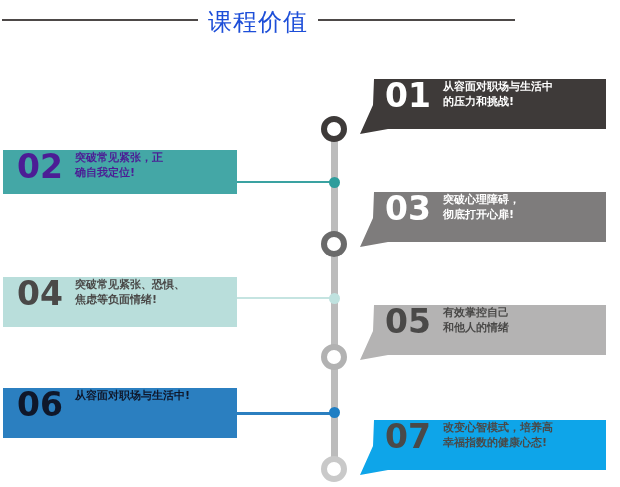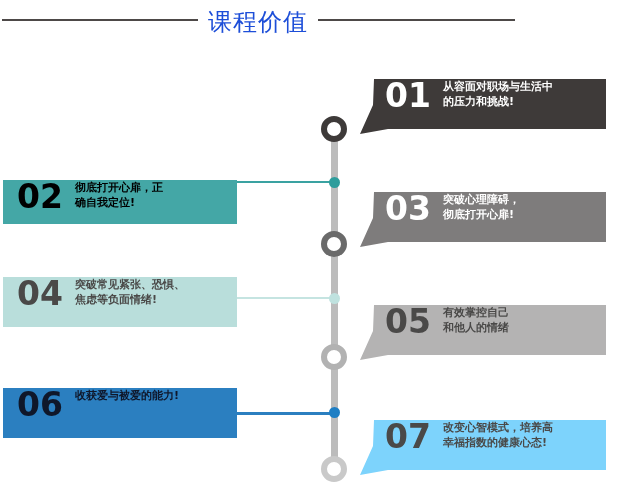--- a/index.html
+++ b/index.html
@@ -34,26 +34,26 @@
   
   .vbox{position:absolute;display:flex;align-items:flex-start;box-sizing:border-box;}
   .vbox .num{font-weight:bold;font-size:33px;line-height:1;margin-right:12px;flex:0 0 auto;}
   .vbox .txt{font-weight:bold;font-size:11px;line-height:1.4;}
   .left-box{left:3px;width:234px;padding-left:14px;}
   .right-box{
     left:358px;width:248px;height:55px;padding-left:27px;padding-bottom:5px;
     clip-path:polygon(16px 0,248px 0,248px 50px,30px 50px,2px 55px,15px 26px);
   }
   .b01{top:79px;background:#3e3a39;color:#ffffff;}
-  .b02{top:180px;height:44px;background:#44a7a6;color:#000000;}
+  .b02{top:150px;height:44px;background:#44a7a6;color:#4c1d95;}
   .b03{top:192px;background:#7e7c7c;color:#ffffff;}
   .b04{top:277px;height:50px;background:#b9dedb;color:#4a4948;}
   .b05{top:305px;background:#b4b3b3;color:#4a4948;}
   .b06{top:388px;height:50px;background:#2b7fc0;color:#0f172a;}
-  .b07{top:420px;background:#7dd3fc;color:#4a4948;}
+  .b07{top:420px;background:#0ea5e9;color:#4a4948;}
 </style>
 </head>
 <body>
 
 <div class="canvas">
 
   <div class="title-line left"></div>
   <div class="page-title">课程价值</div>
   <div class="title-line right"></div>
 
@@ -75,21 +75,21 @@
     <span class="num">01</span>
     <span class="txt">
       <span>从容面对职场与生活中</span><br>
       <span>的压力和挑战!</span>
     </span>
   </div>
 
   <div class="vbox left-box b02">
     <span class="num">02</span>
     <span class="txt">
-      <span>彻底打开心扉，正</span><br>
+      <span>突破常见紧张，正</span><br>
       <span>确自我定位!</span>
     </span>
   </div>
 
   <div class="vbox right-box b03">
     <span class="num">03</span>
     <span class="txt">
       <span>突破心理障碍，</span><br>
       <span>彻底打开心扉!</span>
     </span>
@@ -107,21 +107,21 @@
     <span class="num">05</span>
     <span class="txt">
       <span>有效掌控自己</span><br>
       <span>和他人的情绪</span>
     </span>
   </div>
 
   <div class="vbox left-box b06">
     <span class="num">06</span>
     <span class="txt">
-      <span>收获爱与被爱的能力!</span>
+      <span>从容面对职场与生活中!</span>
     </span>
   </div>
 
   <div class="vbox right-box b07">
     <span class="num">07</span>
     <span class="txt">
       <span>改变心智模式，培养高</span><br>
       <span>幸福指数的健康心态!</span>
     </span>
   </div>

